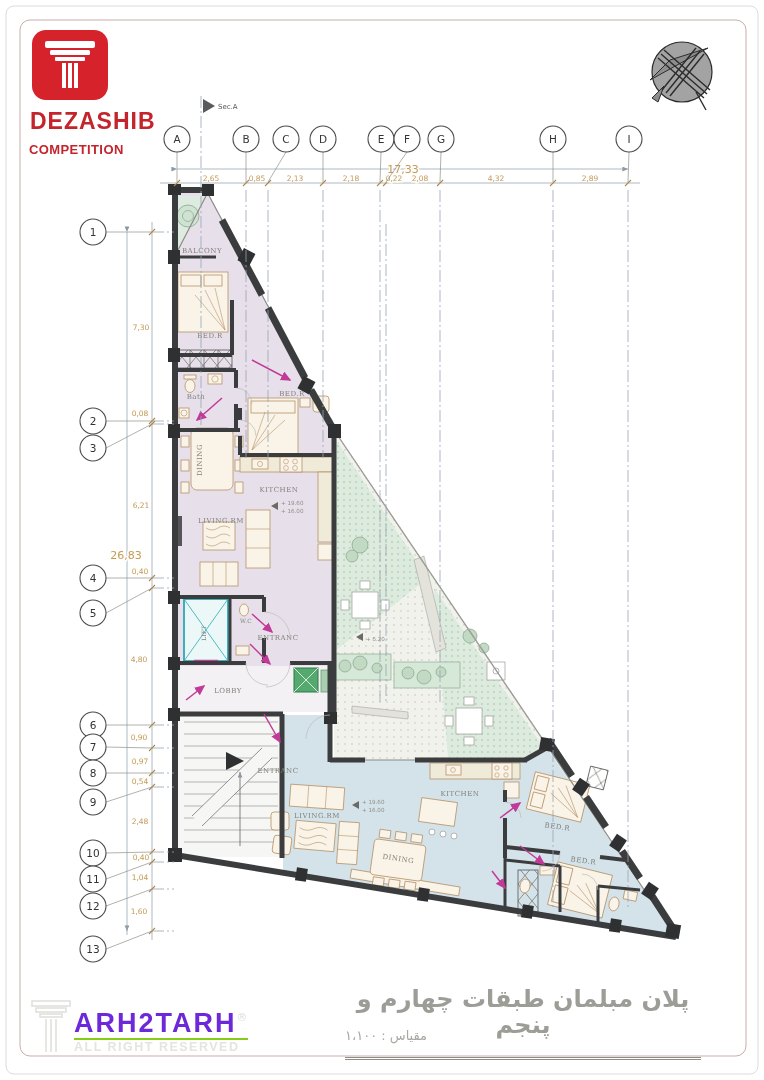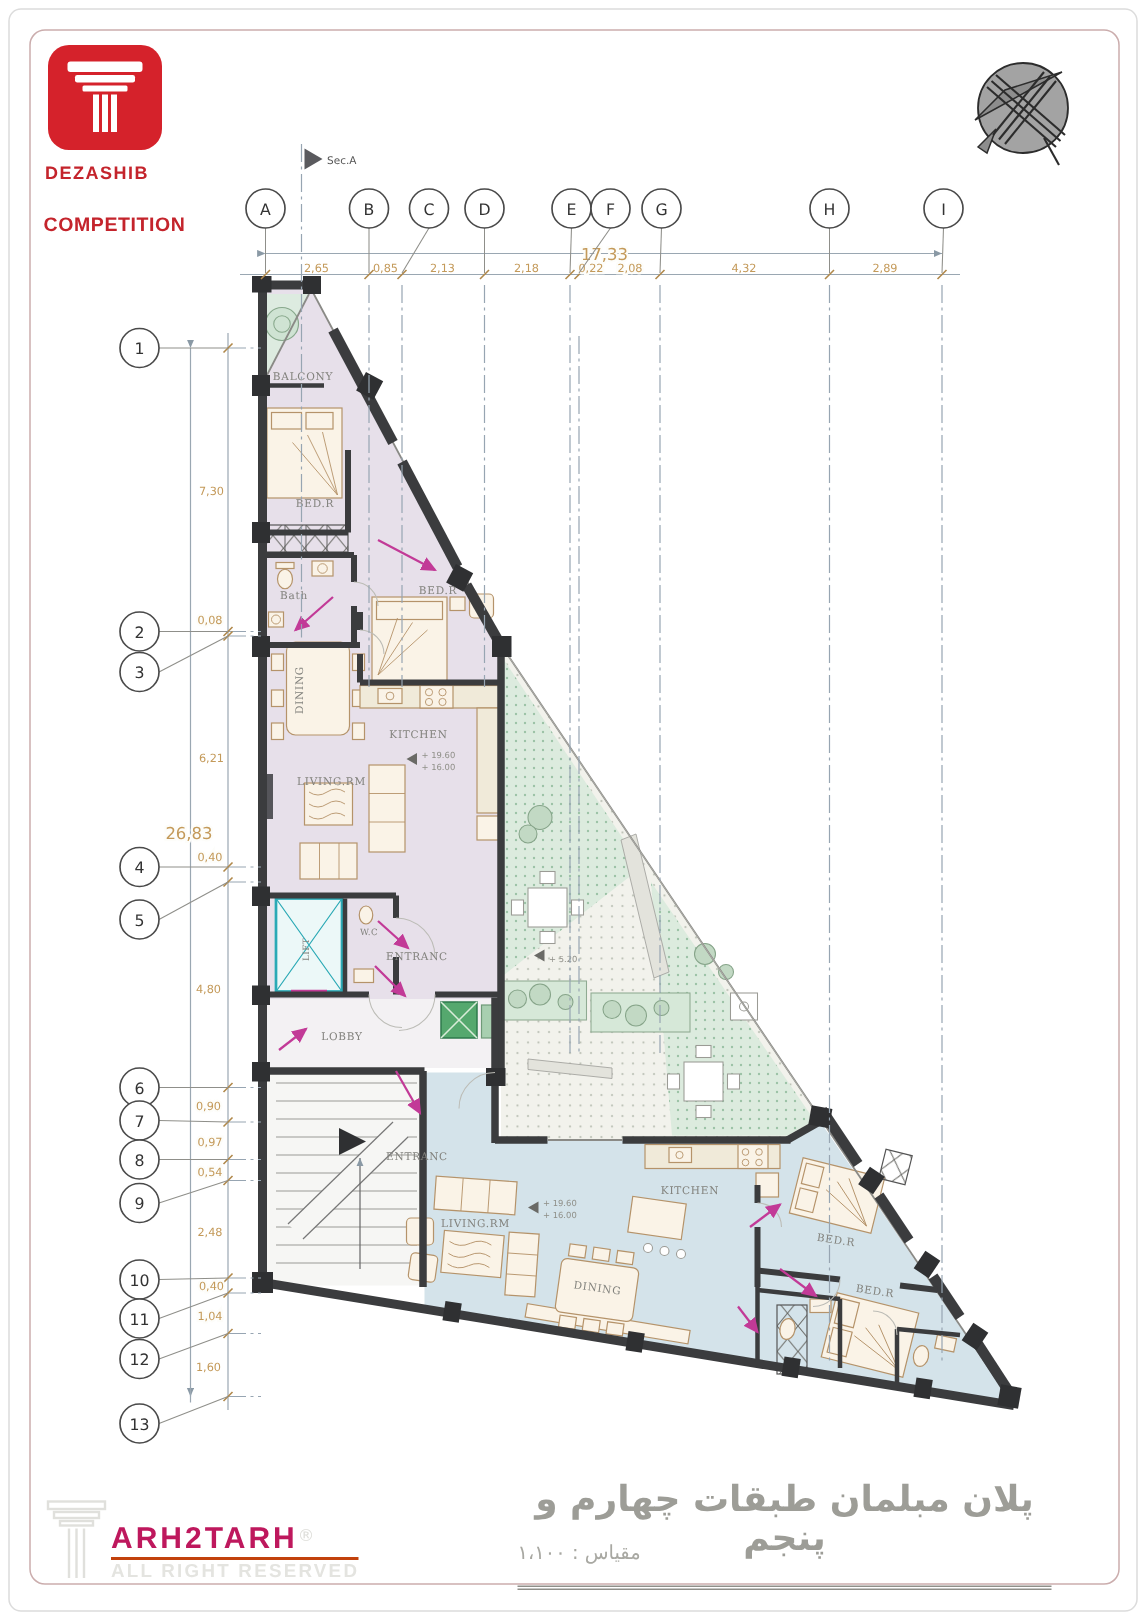--- a/index.html
+++ b/index.html
@@ -22,33 +22,33 @@
   .thinw{stroke:#8a8a86;stroke-width:1.2;fill:none;}
   .furn{fill:#faf3e7;stroke:#b5936a;stroke-width:.8;}
   .furnln{stroke:#b5936a;stroke-width:.6;fill:none;}
   .gray{stroke:#9b9b95;stroke-width:.7;fill:#fff;}
   .arc{stroke:#bcbcb6;stroke-width:.7;fill:none;}
   .mag{stroke:#c23a97;stroke-width:1.5;fill:none;}
   .col{fill:#2f3032;}
   
   .logo-box{position:absolute;left:32px;top:30px;width:76px;height:70px;background:#d5222b;border-radius:14px;}
   .logo-title{position:absolute;left:30px;top:108px;color:#c4242c;font-weight:bold;
-              font-family:"Liberation Sans",sans-serif;font-size:12px;letter-spacing:1px;}
+              font-family:"Liberation Sans",sans-serif;font-size:23px;letter-spacing:1px;}
   .logo-sub{position:absolute;left:29px;top:142px;color:#c4242c;font-weight:bold;
             font-family:"Liberation Sans",sans-serif;font-size:13px;letter-spacing:.4px;}
   
   .title-block{position:absolute;left:345px;top:986px;width:356px;text-align:center;direction:rtl;}
   .fa-title{display:inline-block;color:#9d9d97;font-size:24px;font-weight:bold;line-height:1.1;
             padding-bottom:18px;border-bottom:3px double #8f8f8a;width:100%;}
   .fa-scale{position:absolute;left:0;top:42px;color:#a8a8a2;font-size:13px;direction:rtl;}
   .wm{position:absolute;left:30px;top:998px;display:flex;align-items:flex-end;color:#dededa;}
-  .wm-text{font-family:"Liberation Sans",sans-serif;font-weight:bold;font-size:20px;letter-spacing:2px;
-           line-height:.9;color:#be185d;}
+  .wm-text{font-family:"Liberation Sans",sans-serif;font-weight:bold;font-size:27px;letter-spacing:2px;
+           line-height:.9;color:#6d28d9;}
   .wm-rights{font-family:"Liberation Sans",sans-serif;font-weight:bold;font-size:12.5px;letter-spacing:1.5px;
-             color:#e4e4e0;border-top:2px solid #c2410c;margin-top:2px;}
+             color:#e4e4e0;border-top:2px solid #84cc16;margin-top:2px;}
   .wm-reg{font-size:11px;vertical-align:top;color:#dededa;}
 </style>
 </head>
 <body>
 
 <div class="sheet">
 
   <svg width="764" height="1080" viewBox="0 0 764 1080">
     <defs>
       <pattern id="dots" width="7" height="7" patternUnits="userSpaceOnUse">

